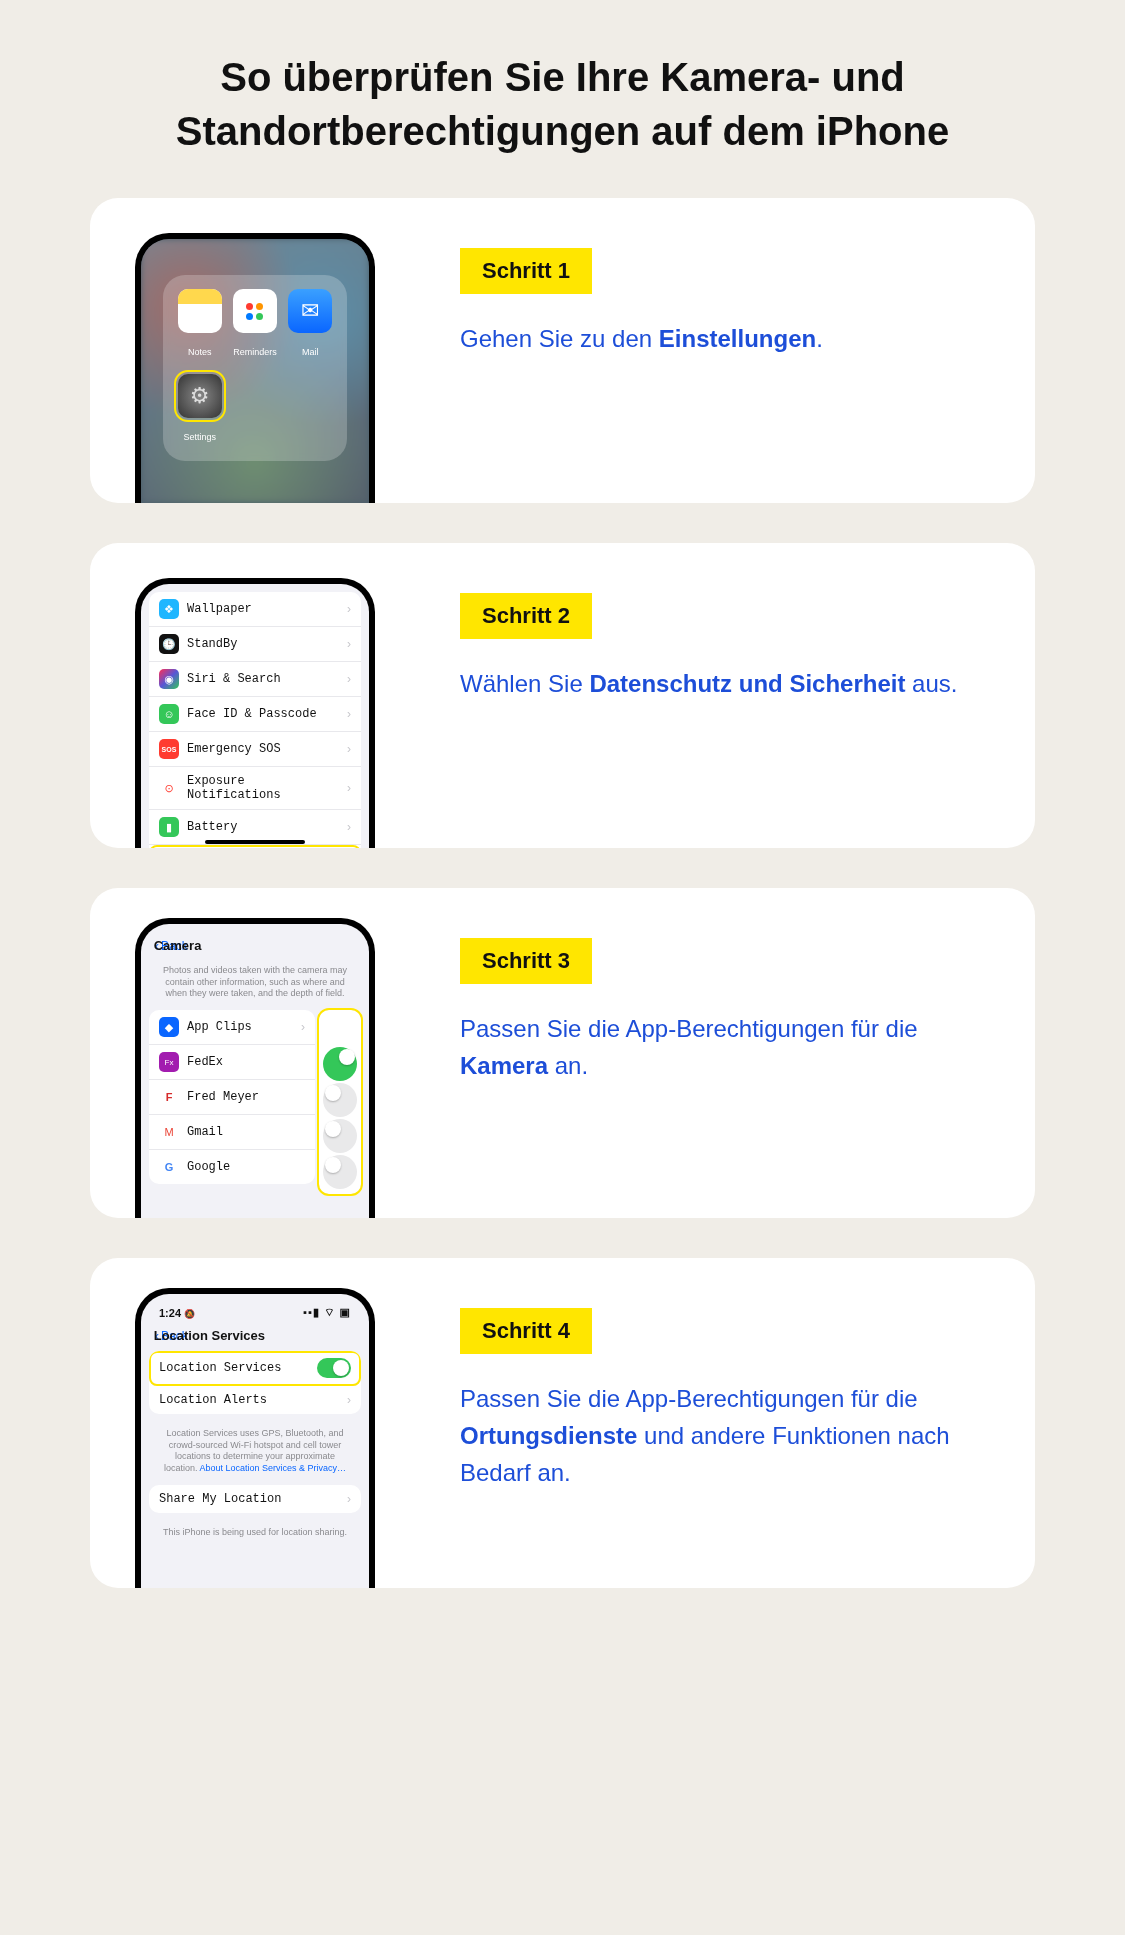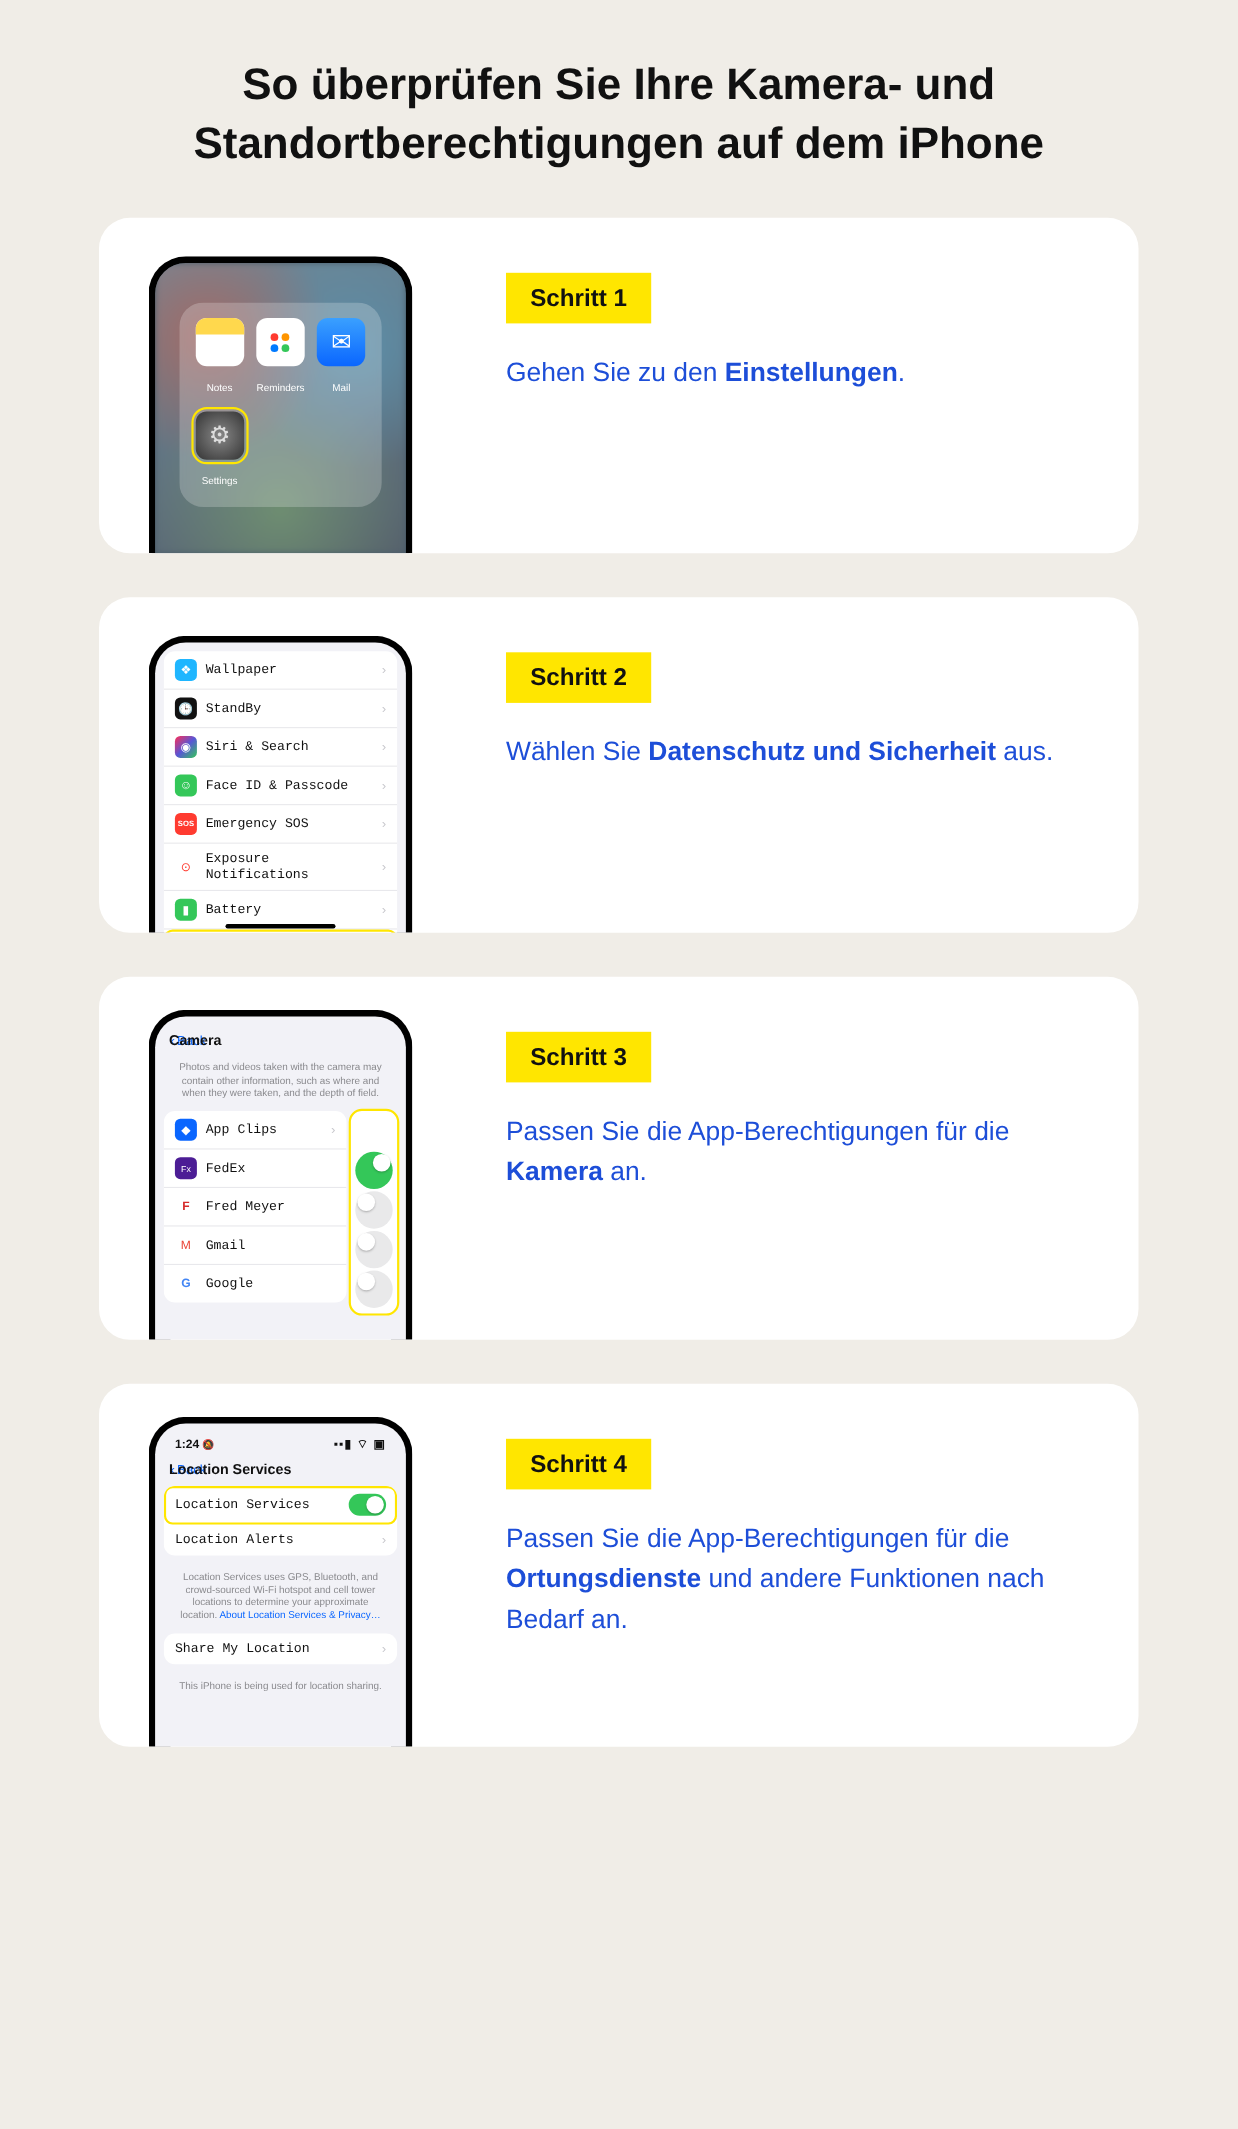--- a/index.html
+++ b/index.html
@@ -274,21 +274,21 @@
       </div>
       <div class="note-small">Photos and videos taken with the camera may contain other information, such as where and when they were taken, and the depth of field.</div>
       <div style="display:flex; gap:4px;">
         <div class="list" style="flex:1">
           <div class="row">
               <div class="ric" style="background:#0a66ff">◆</div>
               <div class="txt">App Clips</div>
               <div class="chev">›</div>
             </div>
           <div class="row">
-              <div class="ric" style="background:#4c1d95;font-size:8px">Fx</div>
+              <div class="ric" style="background:#a21caf;font-size:8px">Fx</div>
               <div class="txt">FedEx</div>
             </div>
           <div class="row">
               <div class="ric" style="background:#fff;color:#d62b2b;font-weight:700">F</div>
               <div class="txt">Fred Meyer</div>
             </div>
           <div class="row">
               <div class="ric" style="background:#fff;color:#ea4335">M</div>
               <div class="txt">Gmail</div>
             </div>

